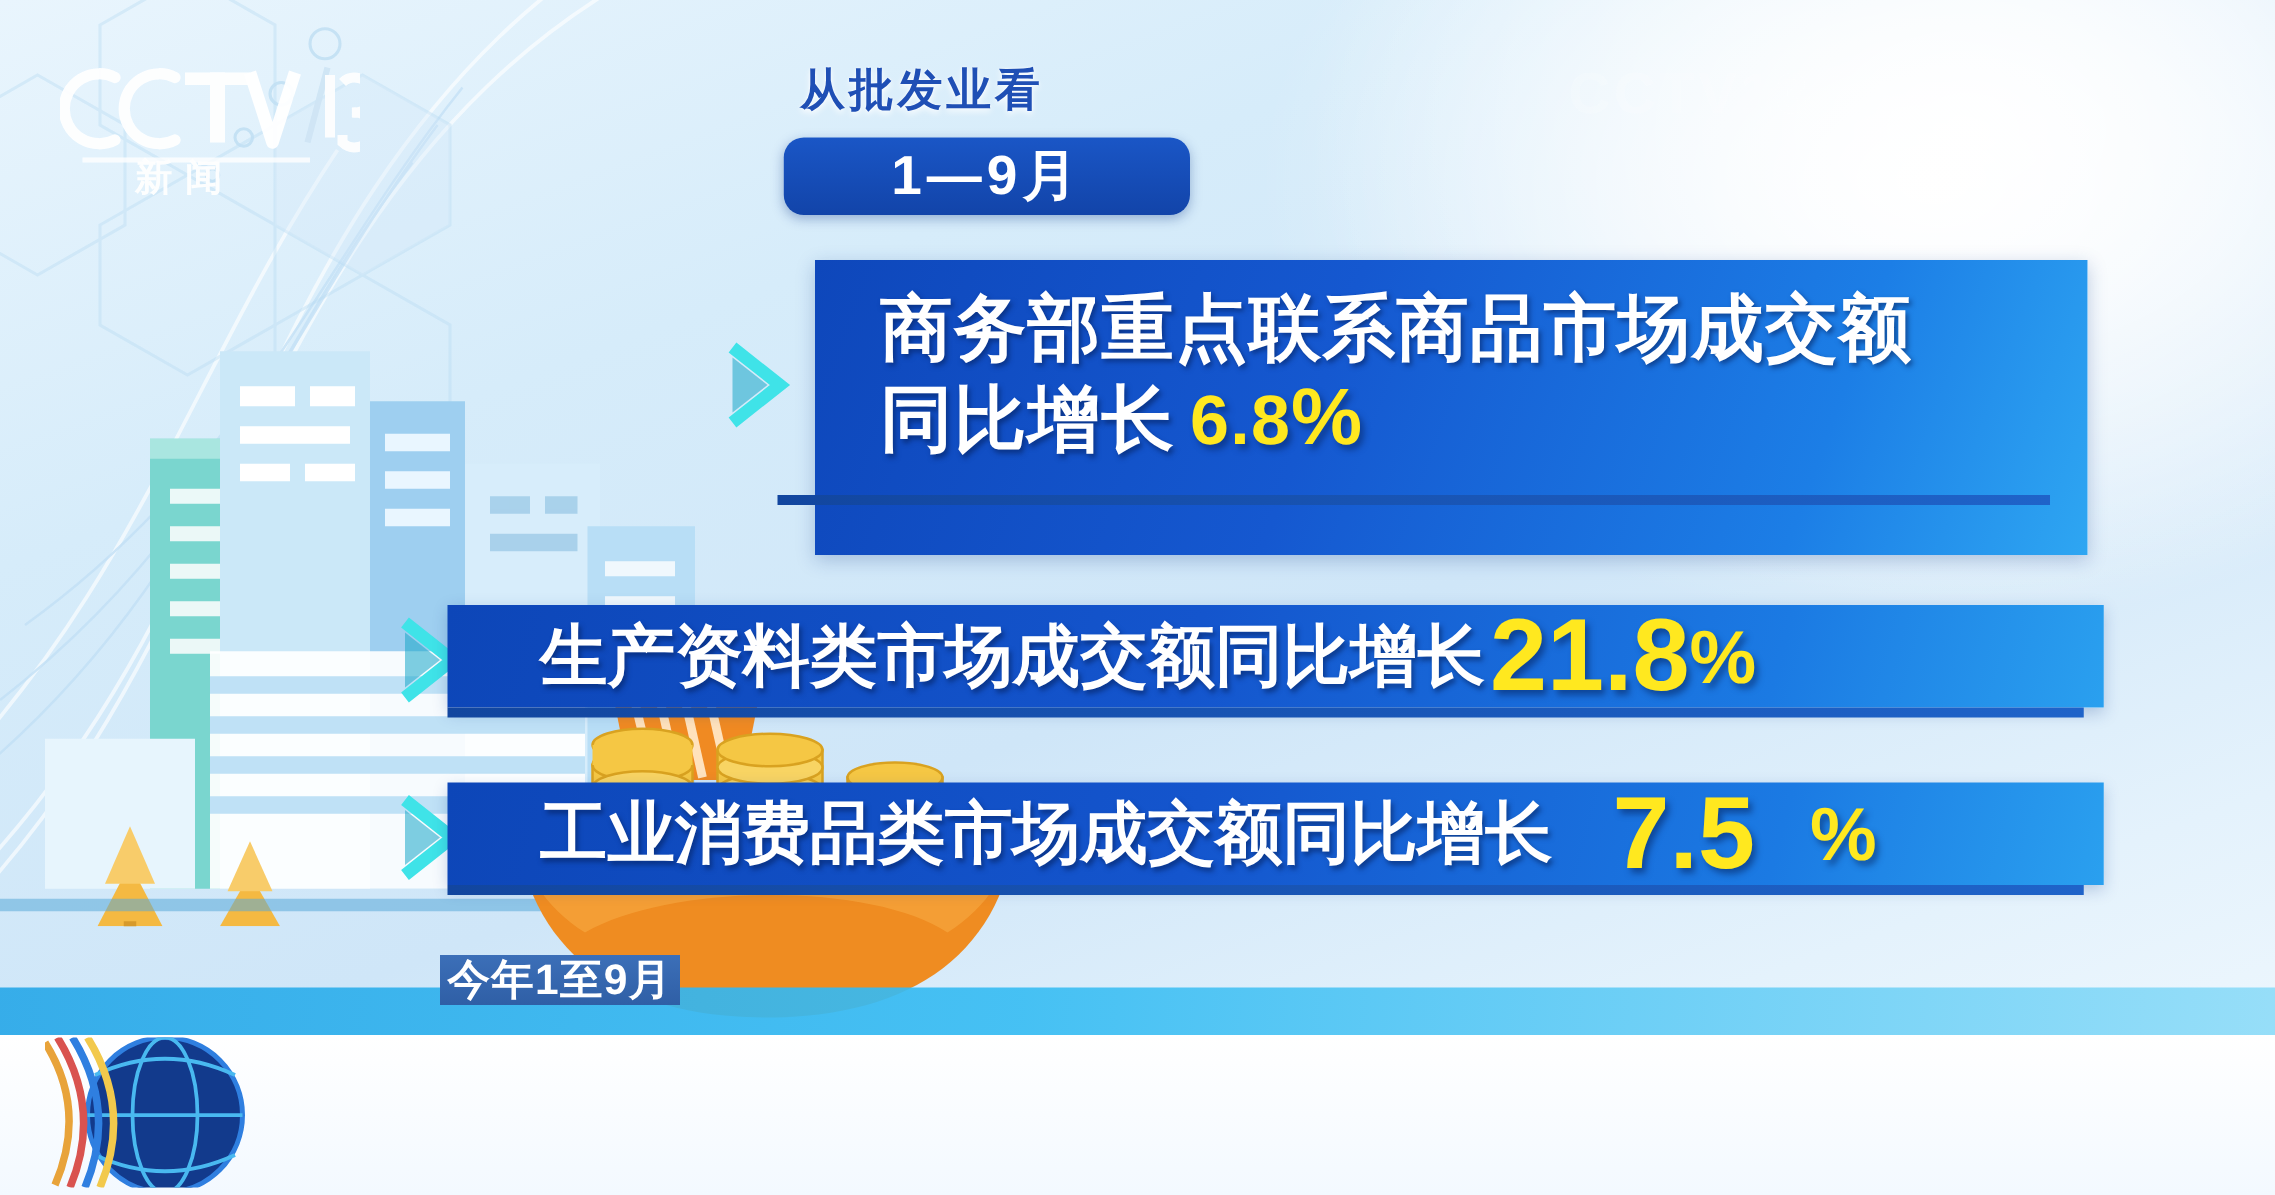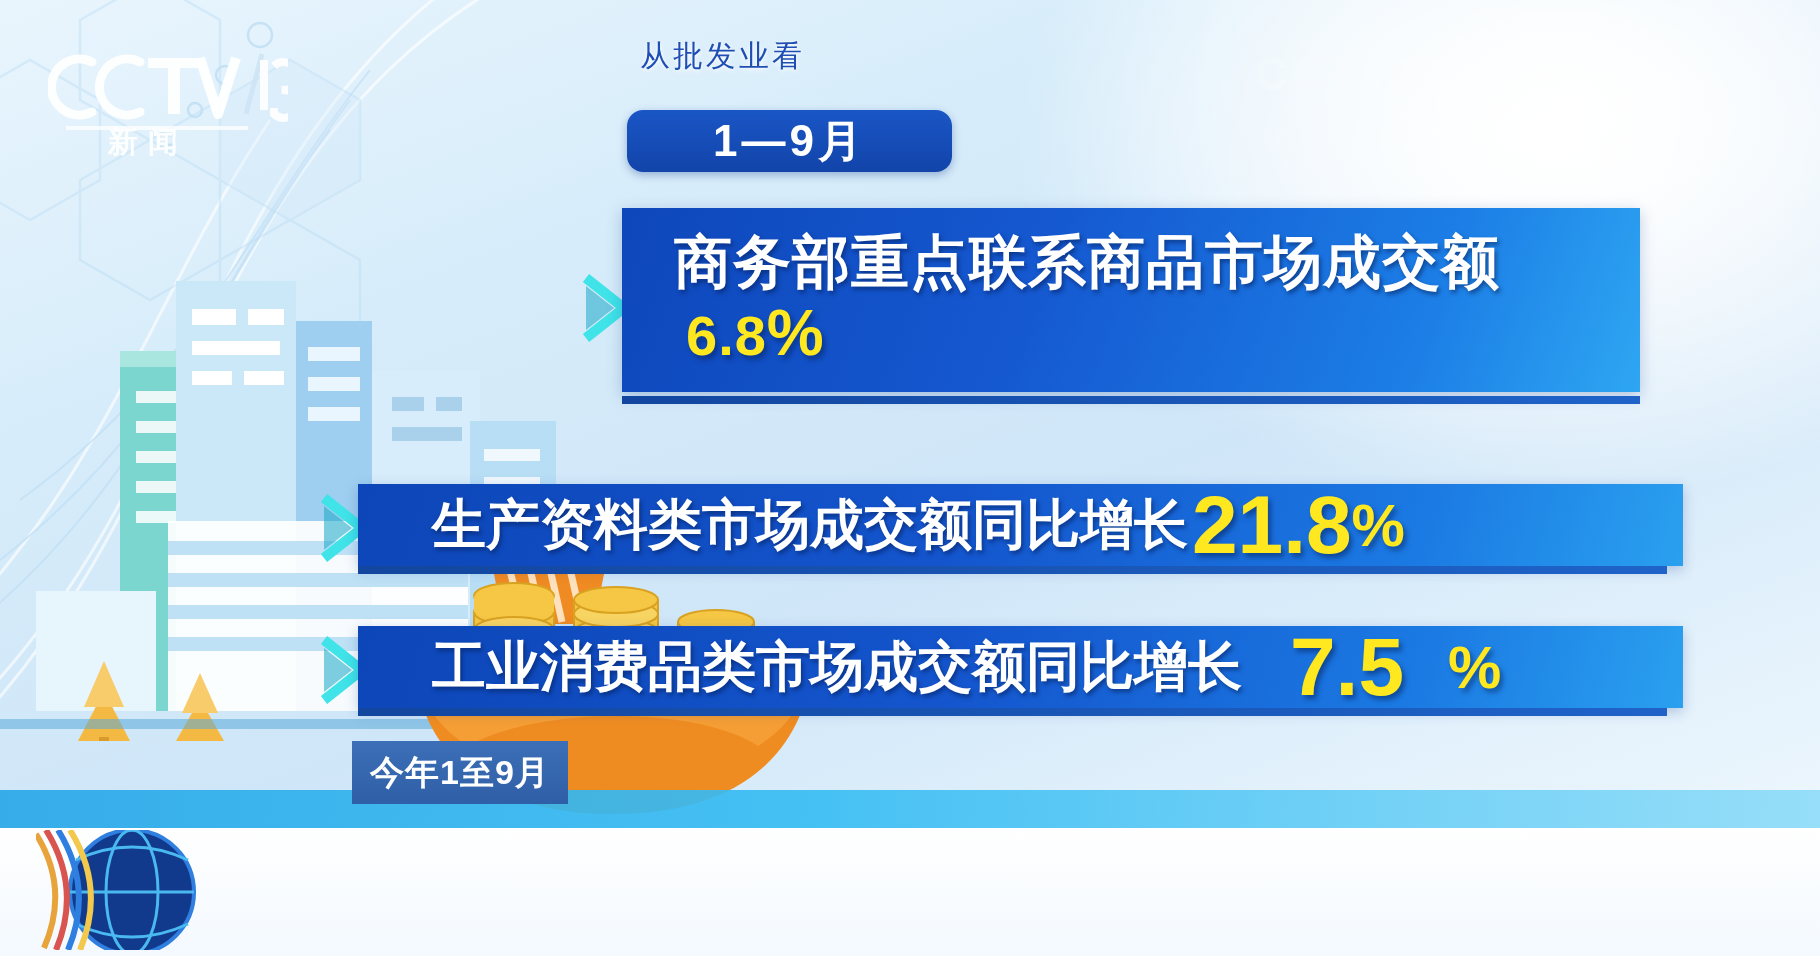--- a/index.html
+++ b/index.html
@@ -25,34 +25,34 @@
   .watermark{position:absolute;left:1255px;top:44px;width:300px;height:60px;
     opacity:.18;}
 
   
   .city{position:absolute;left:0;bottom:215px;width:820px;height:520px;}
 
   
   .logo{position:absolute;left:48px;top:36px;width:240px;height:120px;}
 
   
-  .kicker{position:absolute;left:640px;top:36px;
-    font-size:30px;font-weight:normal;color:#1f4fb5;letter-spacing:3px;
+  .kicker{position:absolute;left:640px;top:48px;
+    font-size:36px;font-weight:bold;color:#1f4fb5;letter-spacing:3px;
     text-shadow:0 2px 5px rgba(255,255,255,.9), 0 0 2px rgba(255,255,255,.9);
     white-space:nowrap;}
   .month-badge{position:absolute;left:627px;top:110px;
     width:325px;height:62px;border-radius:16px;
     background:linear-gradient(180deg,#1a56c6 0%,#1244a9 100%);
     display:flex;align-items:center;justify-content:center;
     box-shadow:0 3px 9px rgba(20,60,140,.35);}
   .month-badge span{color:#ffffff;font-size:44px;font-weight:bold;letter-spacing:4px;
     white-space:nowrap;line-height:1;}
 
   
-  .panel1{position:absolute;left:622px;top:208px;width:1018px;height:184px;
+  .panel1{position:absolute;left:652px;top:208px;width:1018px;height:236px;
     background:linear-gradient(110deg,#0e47bb 0%,#1558d0 40%,#1c7ee6 78%,#2ea6f2 100%);
     box-shadow:0 4px 14px rgba(20,60,140,.25);}
   .panel1 .l1,.panel1 .l2{position:absolute;left:52px;white-space:nowrap;color:#fff;
     font-weight:bold;text-shadow:2px 3px 4px rgba(4,30,85,.55);}
   .panel1 .l1{top:16px;font-size:58px;letter-spacing:1px;}
   .panel1 .l2{top:88px;font-size:58px;letter-spacing:1px;display:flex;align-items:baseline;}
   .panel1 .l2 .big{font-size:56px;color:#ffe81f;margin-left:12px;line-height:.9;
     text-shadow:3px 4px 5px rgba(4,30,85,.5);}
   .panel1 .l2 .pct{font-size:64px;color:#ffe81f;
     text-shadow:3px 4px 5px rgba(4,30,85,.5);}
@@ -84,21 +84,21 @@
 
   
   .coins{position:absolute;left:398px;bottom:110px;width:430px;height:300px;}
 
   
   .band-cyan{position:absolute;left:0;bottom:128px;width:1820px;height:38px;
     background:linear-gradient(90deg,#29a8e8 0%,#39bdf3 45%,#8fdcf8 100%);opacity:.92;}
   .band-white{position:absolute;left:0;bottom:0;width:1820px;height:128px;
     background:linear-gradient(180deg,#ffffff 0%,#f3f9ff 100%);}
   .band-orb{position:absolute;left:36px;bottom:6px;width:200px;height:120px;}
-  .tag{position:absolute;left:352px;bottom:152px;height:63px;padding:0 18px;
+  .tag{position:absolute;left:352px;bottom:152px;height:40px;padding:0 6px;
     background:linear-gradient(180deg,#3c6fb8 0%,#2f5fa6 100%);
     display:flex;align-items:center;}
   .tag span{color:#fff;font-size:34px;font-weight:bold;white-space:nowrap;letter-spacing:1px;}
   .headline{position:absolute;left:356px;bottom:18px;
     font-size:64px;font-weight:bold;color:#101c6e;white-space:nowrap;letter-spacing:1px;
     text-shadow:1px 1px 0 rgba(255,255,255,.7);}
 </style>
 </head>
 <body>
 
@@ -230,20 +230,21 @@
   </div>
 
   <svg class="chev chev1" viewBox="0 0 56 72">
     <polyline points="8,6 46,36 8,66" fill="none" stroke="#3fe3e8" stroke-width="10" stroke-linejoin="miter"></polyline>
     <polygon points="8,14 36,36 8,58" fill="#1aa8c9" opacity=".55"></polygon>
   </svg>
 
   <div class="panel1">
     <div class="l1">商务部重点联系商品市场成交额</div>
     <div class="l2">
+      <span>同比增长</span>
       <span class="big">6.8</span>
       <span class="pct">%</span>
     </div>
   </div>
   <div class="rule1"></div>
 
   <svg class="coins" viewBox="0 0 430 300">
 
     <path d="M92,8 L210,8 L196,78 L106,78 Z" fill="#f08a22"></path>
     <g stroke="#ffe7c6" stroke-width="7" opacity=".95">

